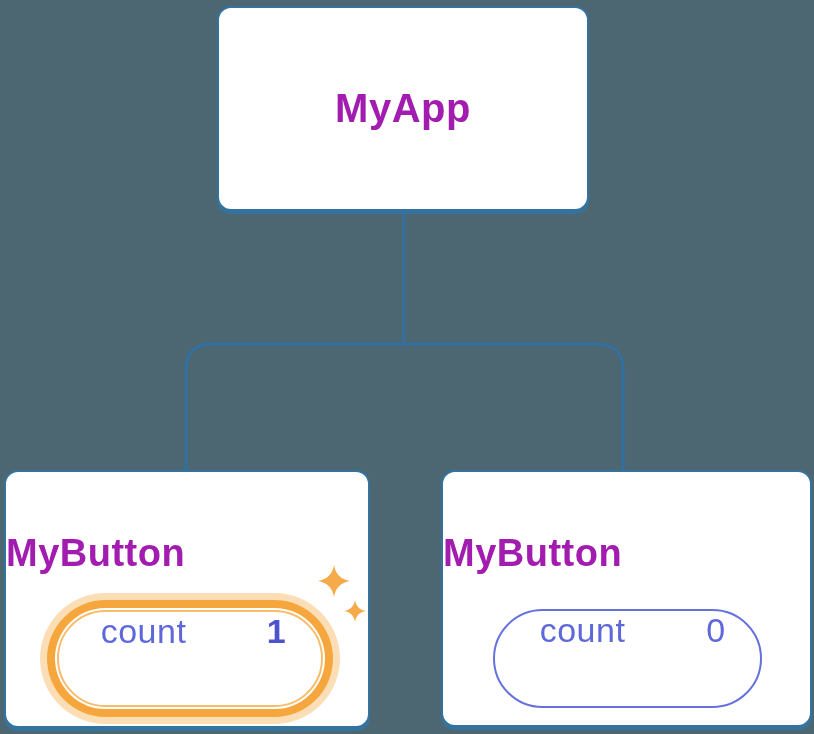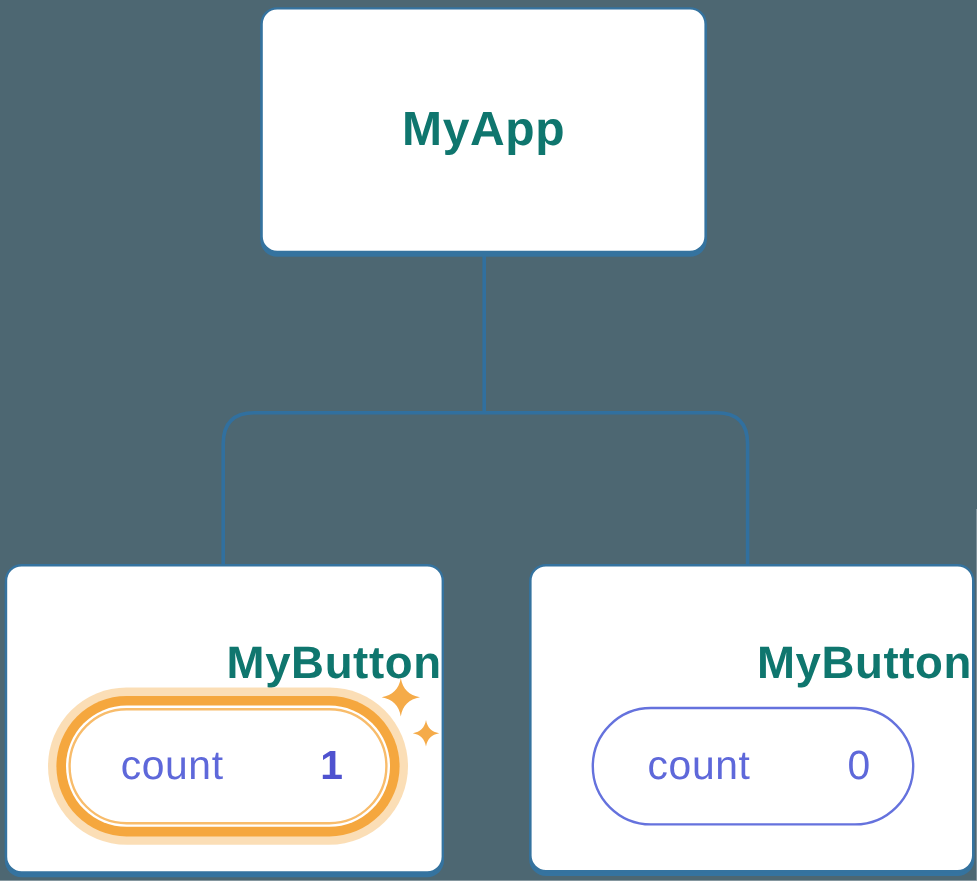--- a/index.html
+++ b/index.html
@@ -25,38 +25,39 @@
     box-sizing: border-box;
   }
   .card-root {
     left: 217px; top: 6px;
     width: 372px; height: 205px;
     display: flex; align-items: center; justify-content: center;
   }
   .card-child-left  { left: 4px;   top: 470px; width: 366px; height: 258px; }
   .card-child-right { left: 441px; top: 470px; width: 371px; height: 257px; }
   .node-title {
-    color: #0f766e;
+    color: #a21caf;
     font-weight: 600;
     font-size: 38px;
-    text-align: right;
+    text-align: left;
     letter-spacing: 0.5px;
   }
   .card-root .node-title { font-size: 40px; }
   .card-child-left .node-title,
   .card-child-right .node-title { margin-top: 60px; }
 
   .pill {
     position: absolute;
     box-sizing: content-box;
     display: flex;
-    align-items: center;
+    align-items: flex-start;
     background: #ffffff;
     border-radius: 60px;
     overflow: hidden;
+    margin-top: 20px;
   }
   .pill-label, .pill-value {
     display: flex; align-items: center; justify-content: center;
     font-size: 34px;
     letter-spacing: 0.5px;
   }
   
   .pill-highlight {
     left: 51px; top: 118px;
     width: 262px; height: 93px;

